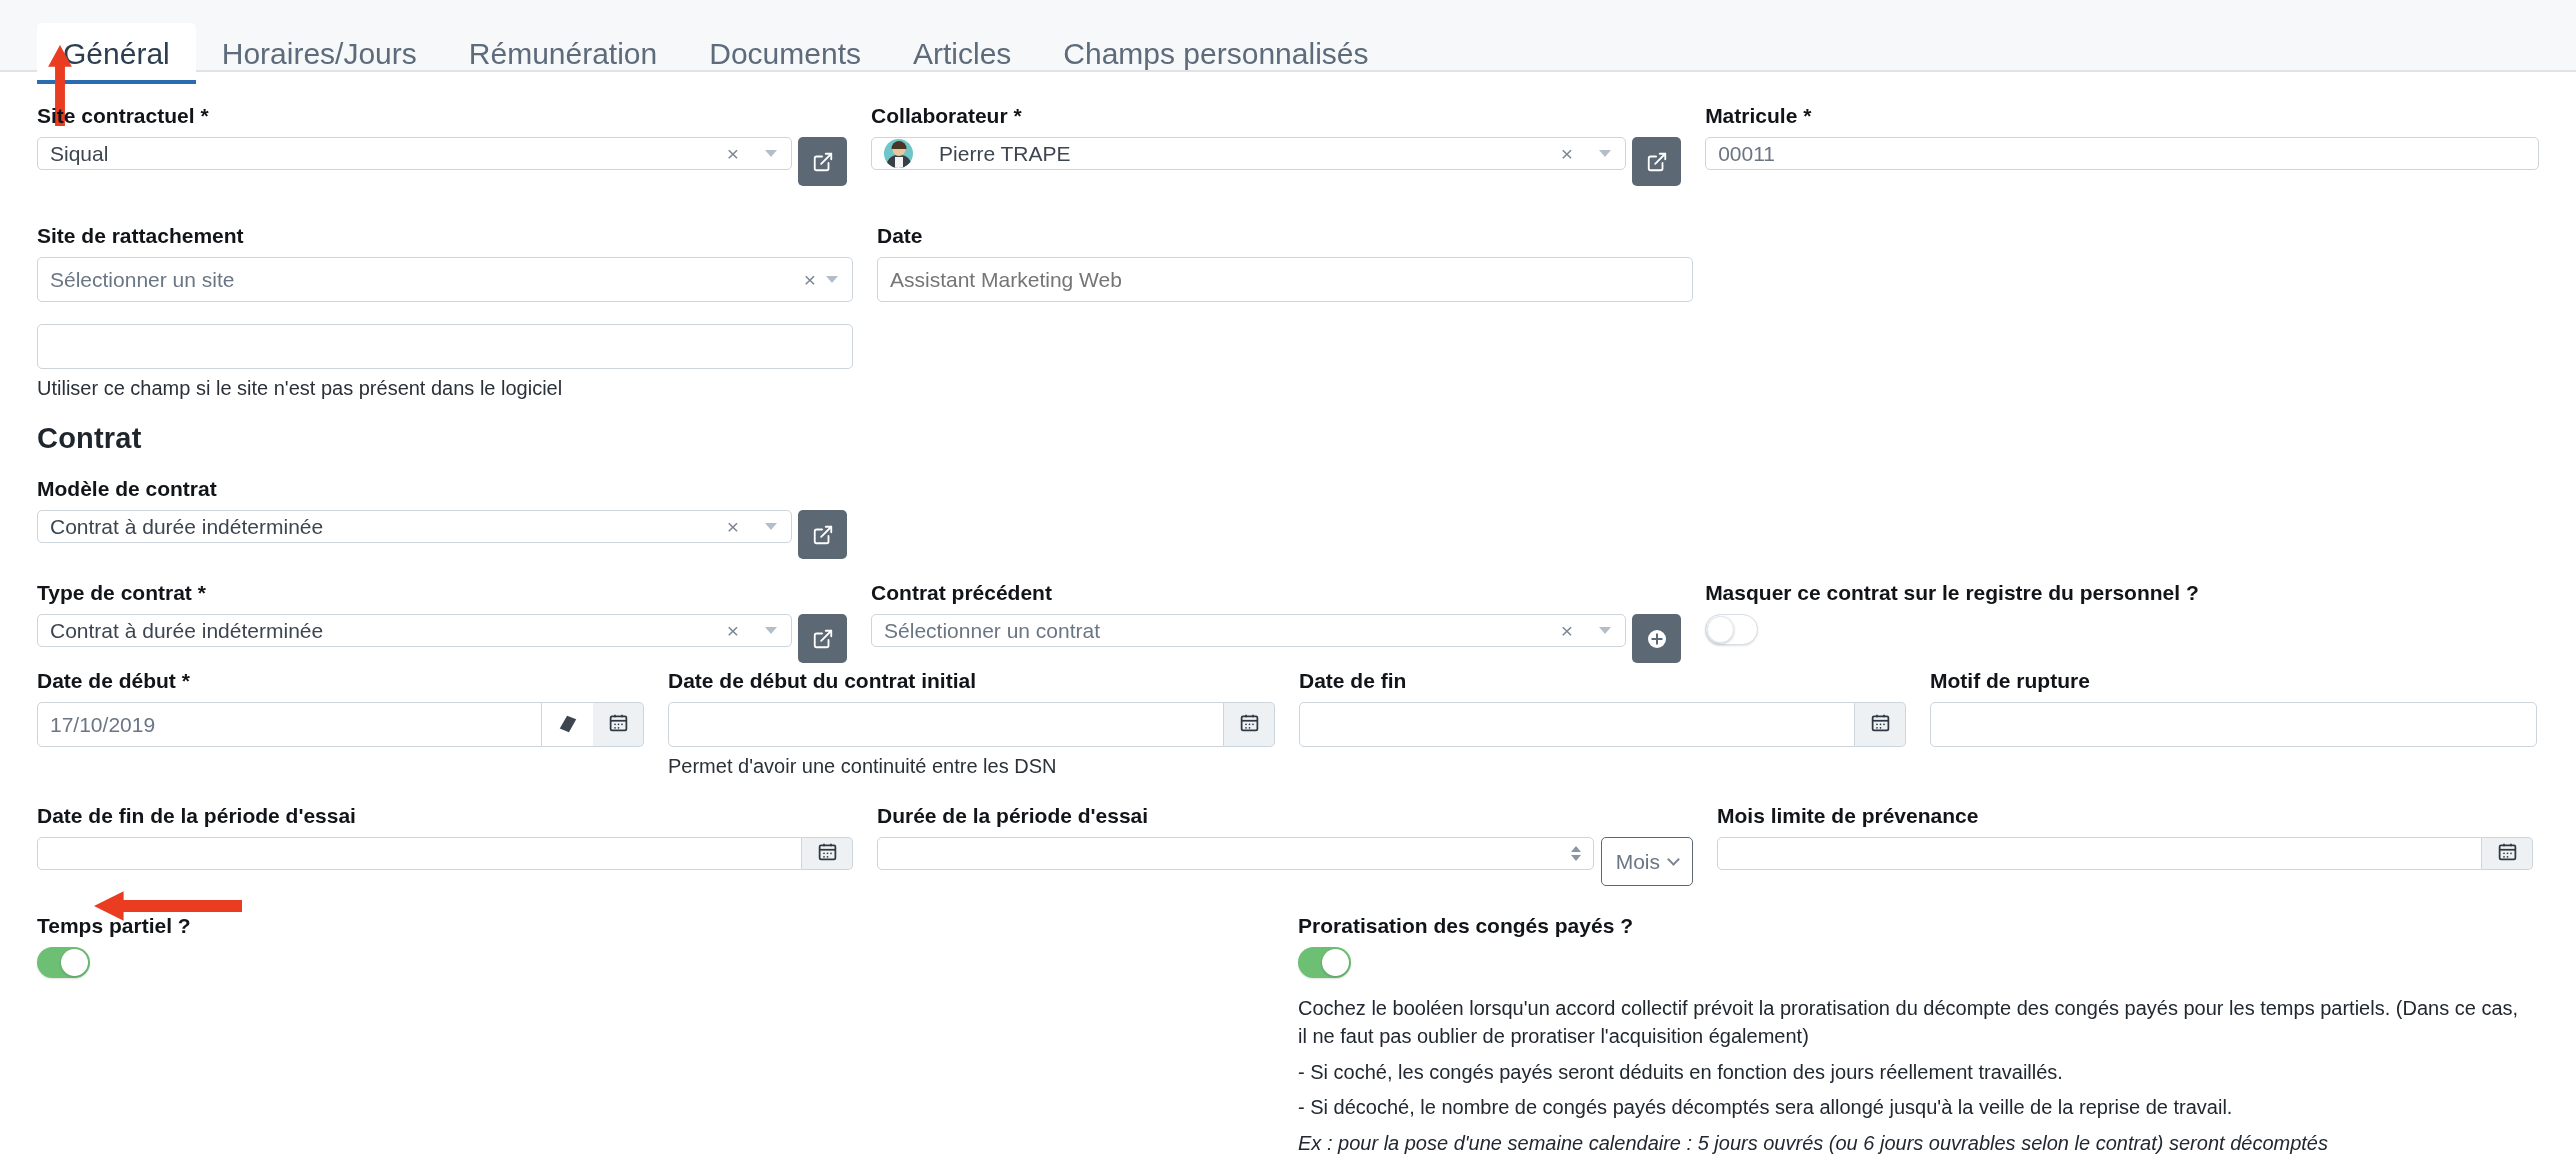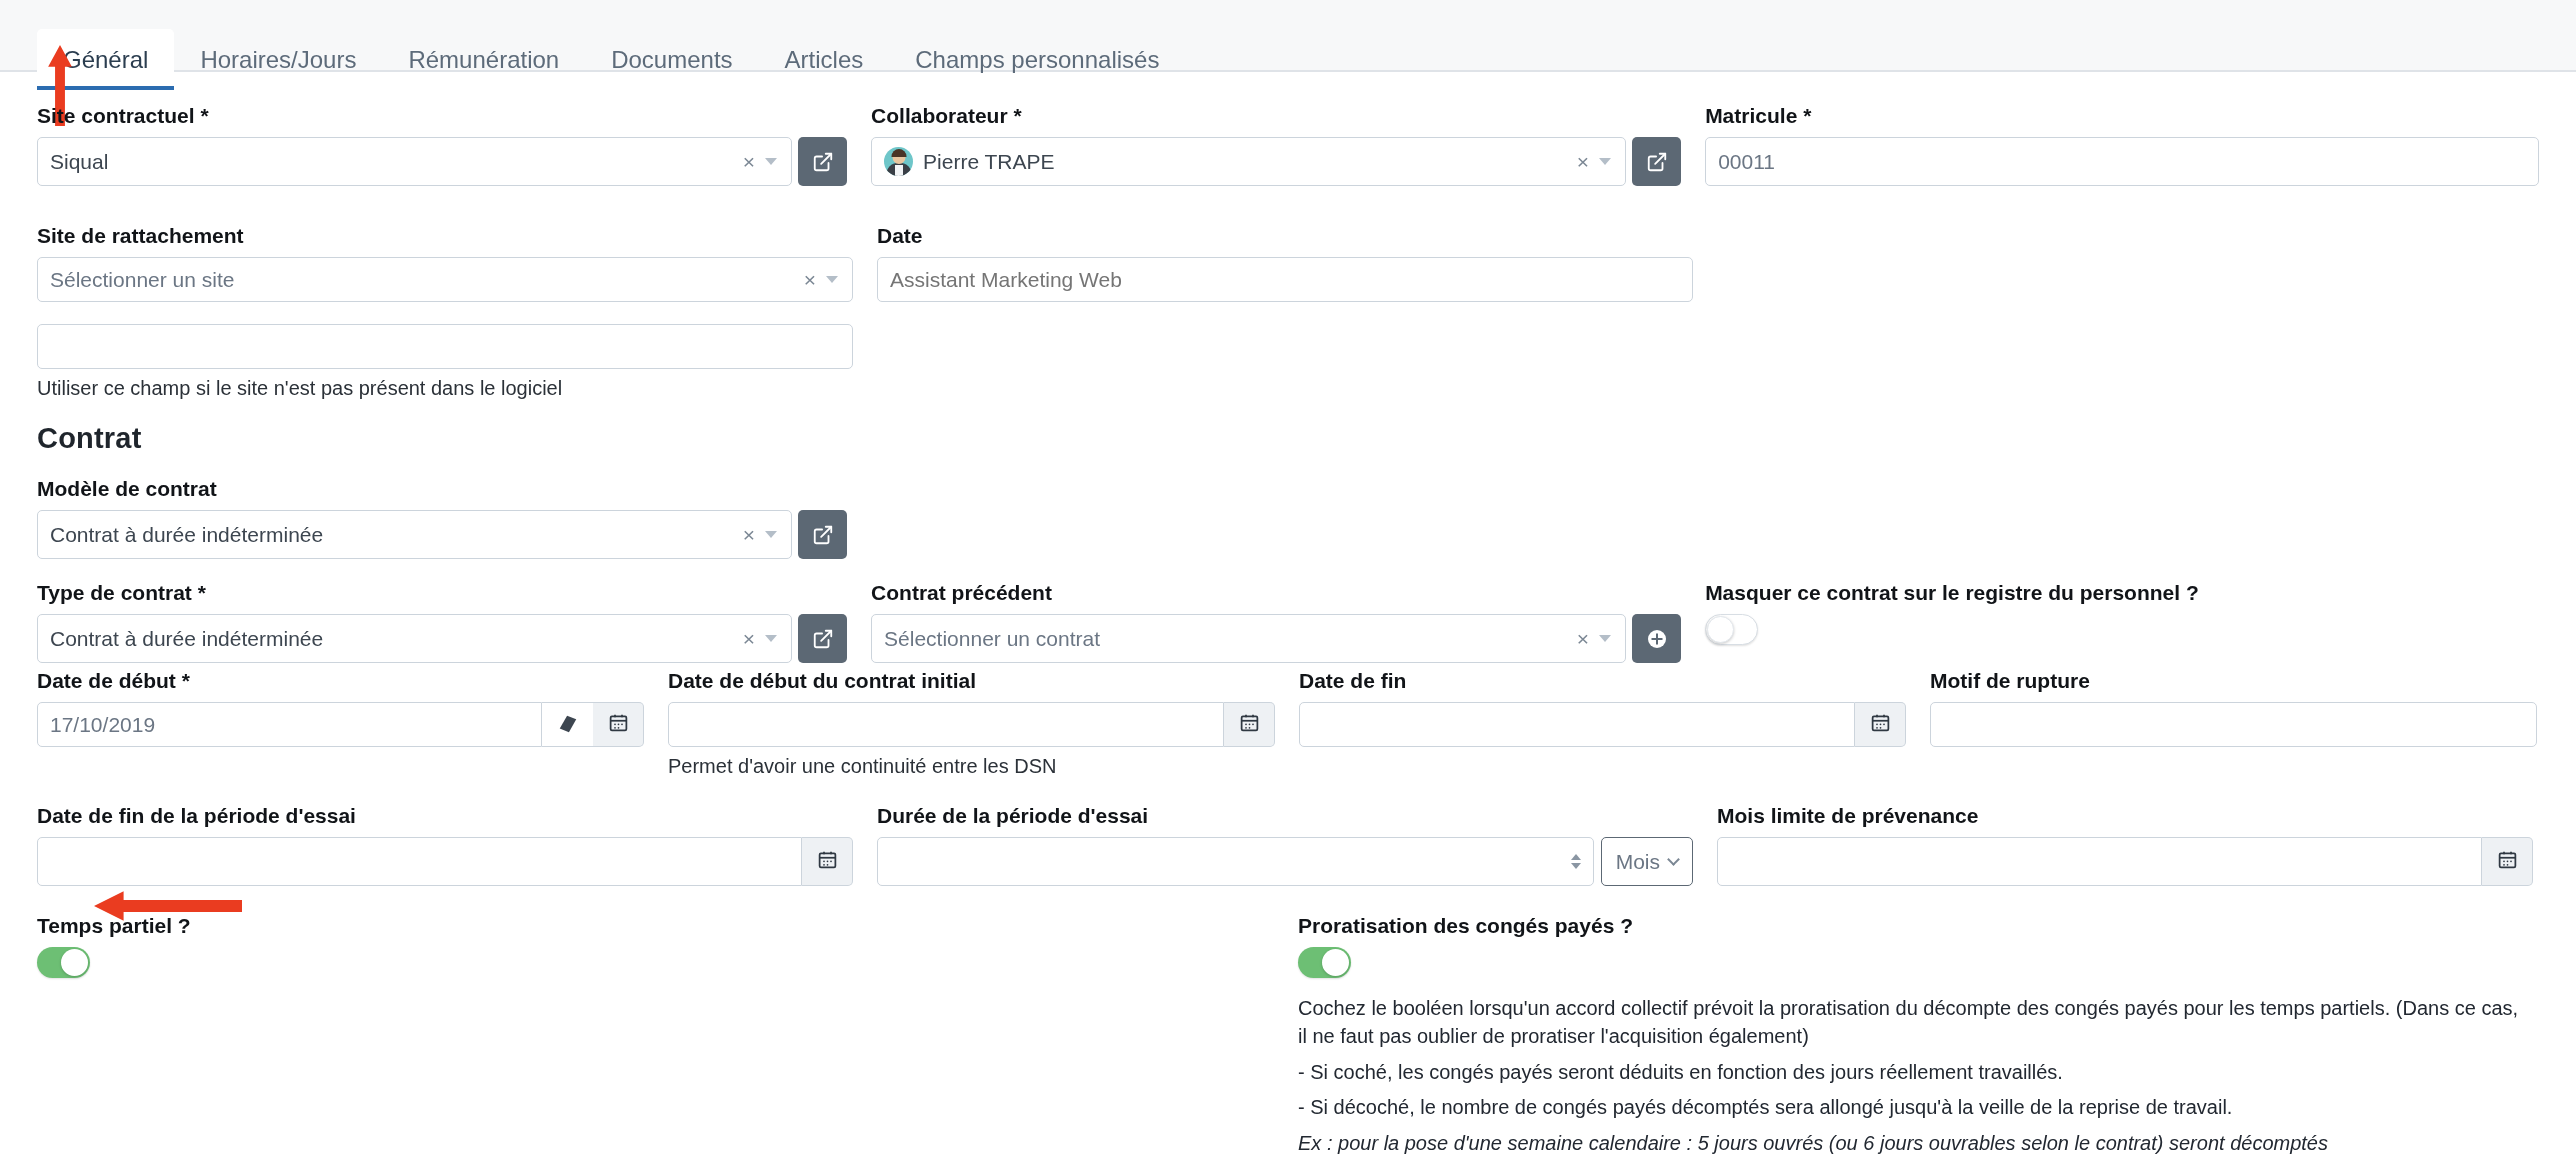--- a/index.html
+++ b/index.html
@@ -15,29 +15,29 @@
   .tabbar {
     position: relative;
     height: 72px;
     background: #f7f8f9;
     border-bottom: 2px solid #dfe3e8;
     display: flex;
     align-items: flex-end;
     padding-left: 37px;
   }
   .tab {
-    font-size: 24px;
+    font-size: 30px;
     color: #5d6b7a;
     padding: 0 26px;
     height: 61px;
     line-height: 61px;
     white-space: nowrap;
     cursor: pointer;
     position: relative;
-    top: 20px;
+    top: 14px;
   }
   .tab.active {
     background: #ffffff;
     color: #2c3e50;
     border-bottom: 4px solid #2b6cb0;
     border-top-left-radius: 5px;
     border-top-right-radius: 5px;
   }
 
   
@@ -77,21 +77,21 @@
     border-radius: 5px;
     background: #ffffff;
     display: flex;
     align-items: center;
     padding: 0 12px;
     font-size: 21px;
     color: #6b7684;
     flex: 1 1 auto;
     min-width: 0;
   }
-  .ctl.tall { height: 49px; }
+  .ctl.tall { height: 33px; gap: 16px; }
   .ctl .val { flex: 1 1 auto; overflow: hidden; white-space: nowrap; text-overflow: ellipsis; }
   .ctl .val.dark { color: #3d4650; }
 
   
   .clear {
     color: #7b8794;
     font-size: 21px;
     padding: 0 6px;
     cursor: pointer;
   }

